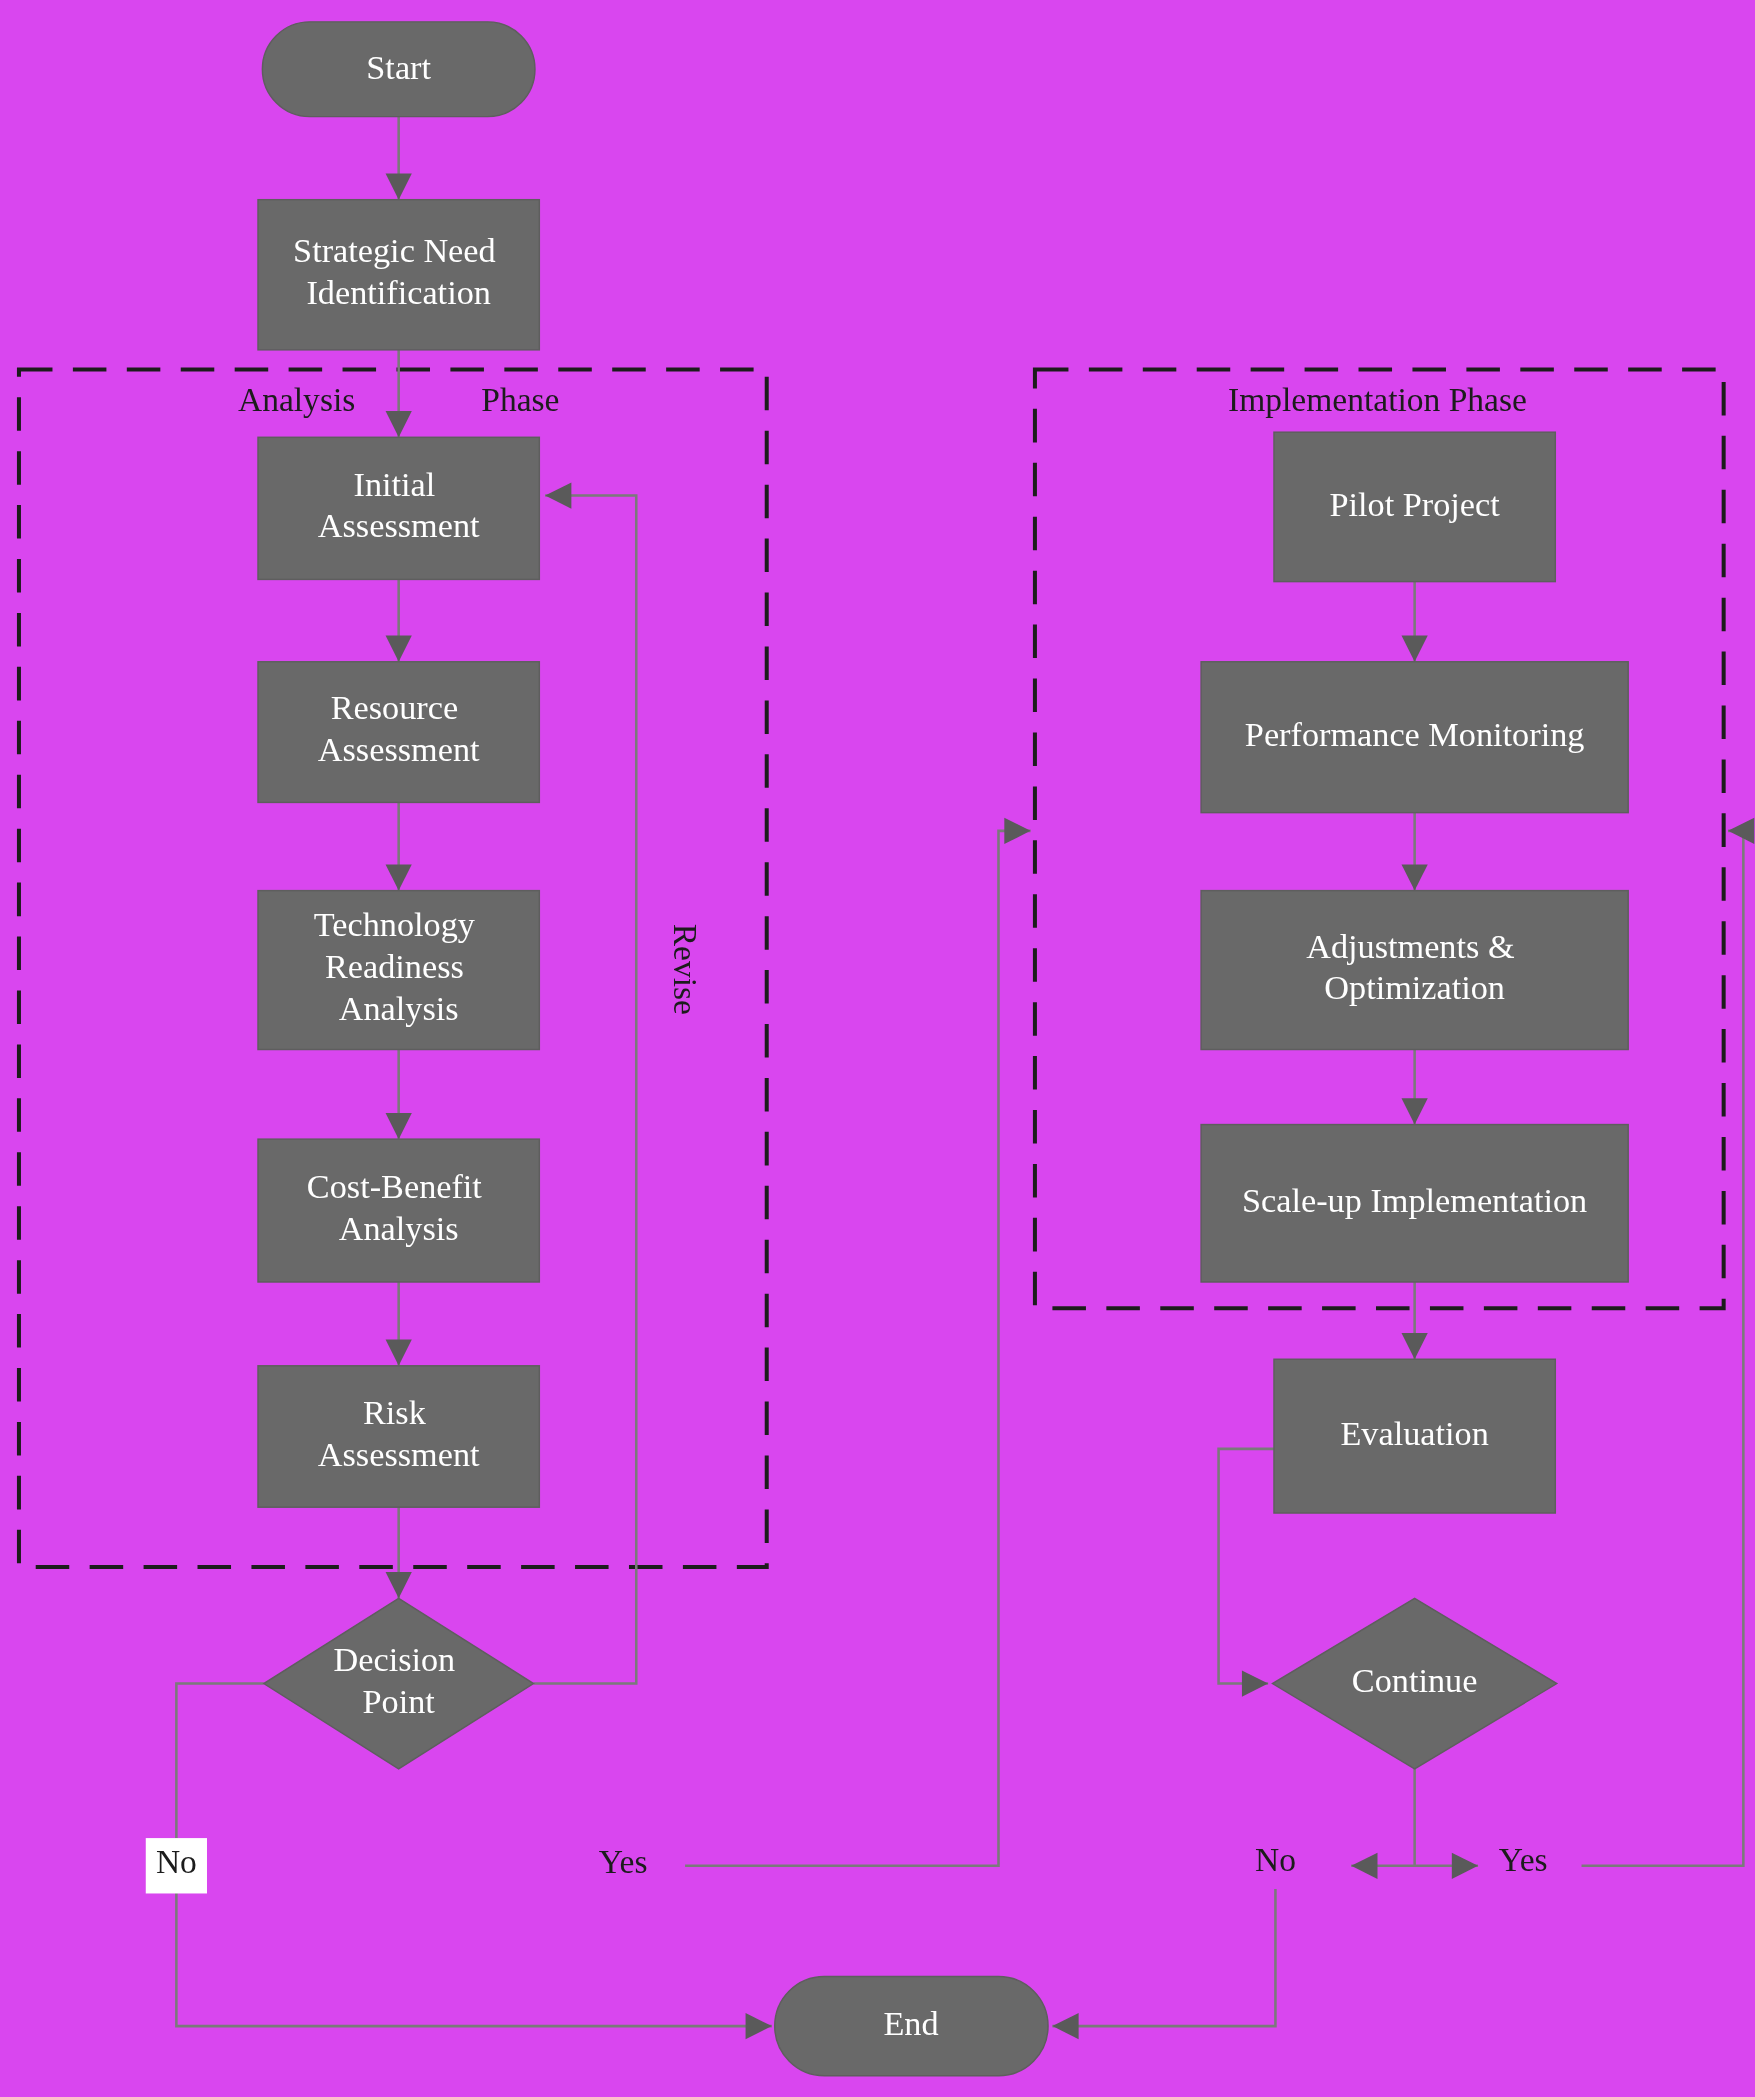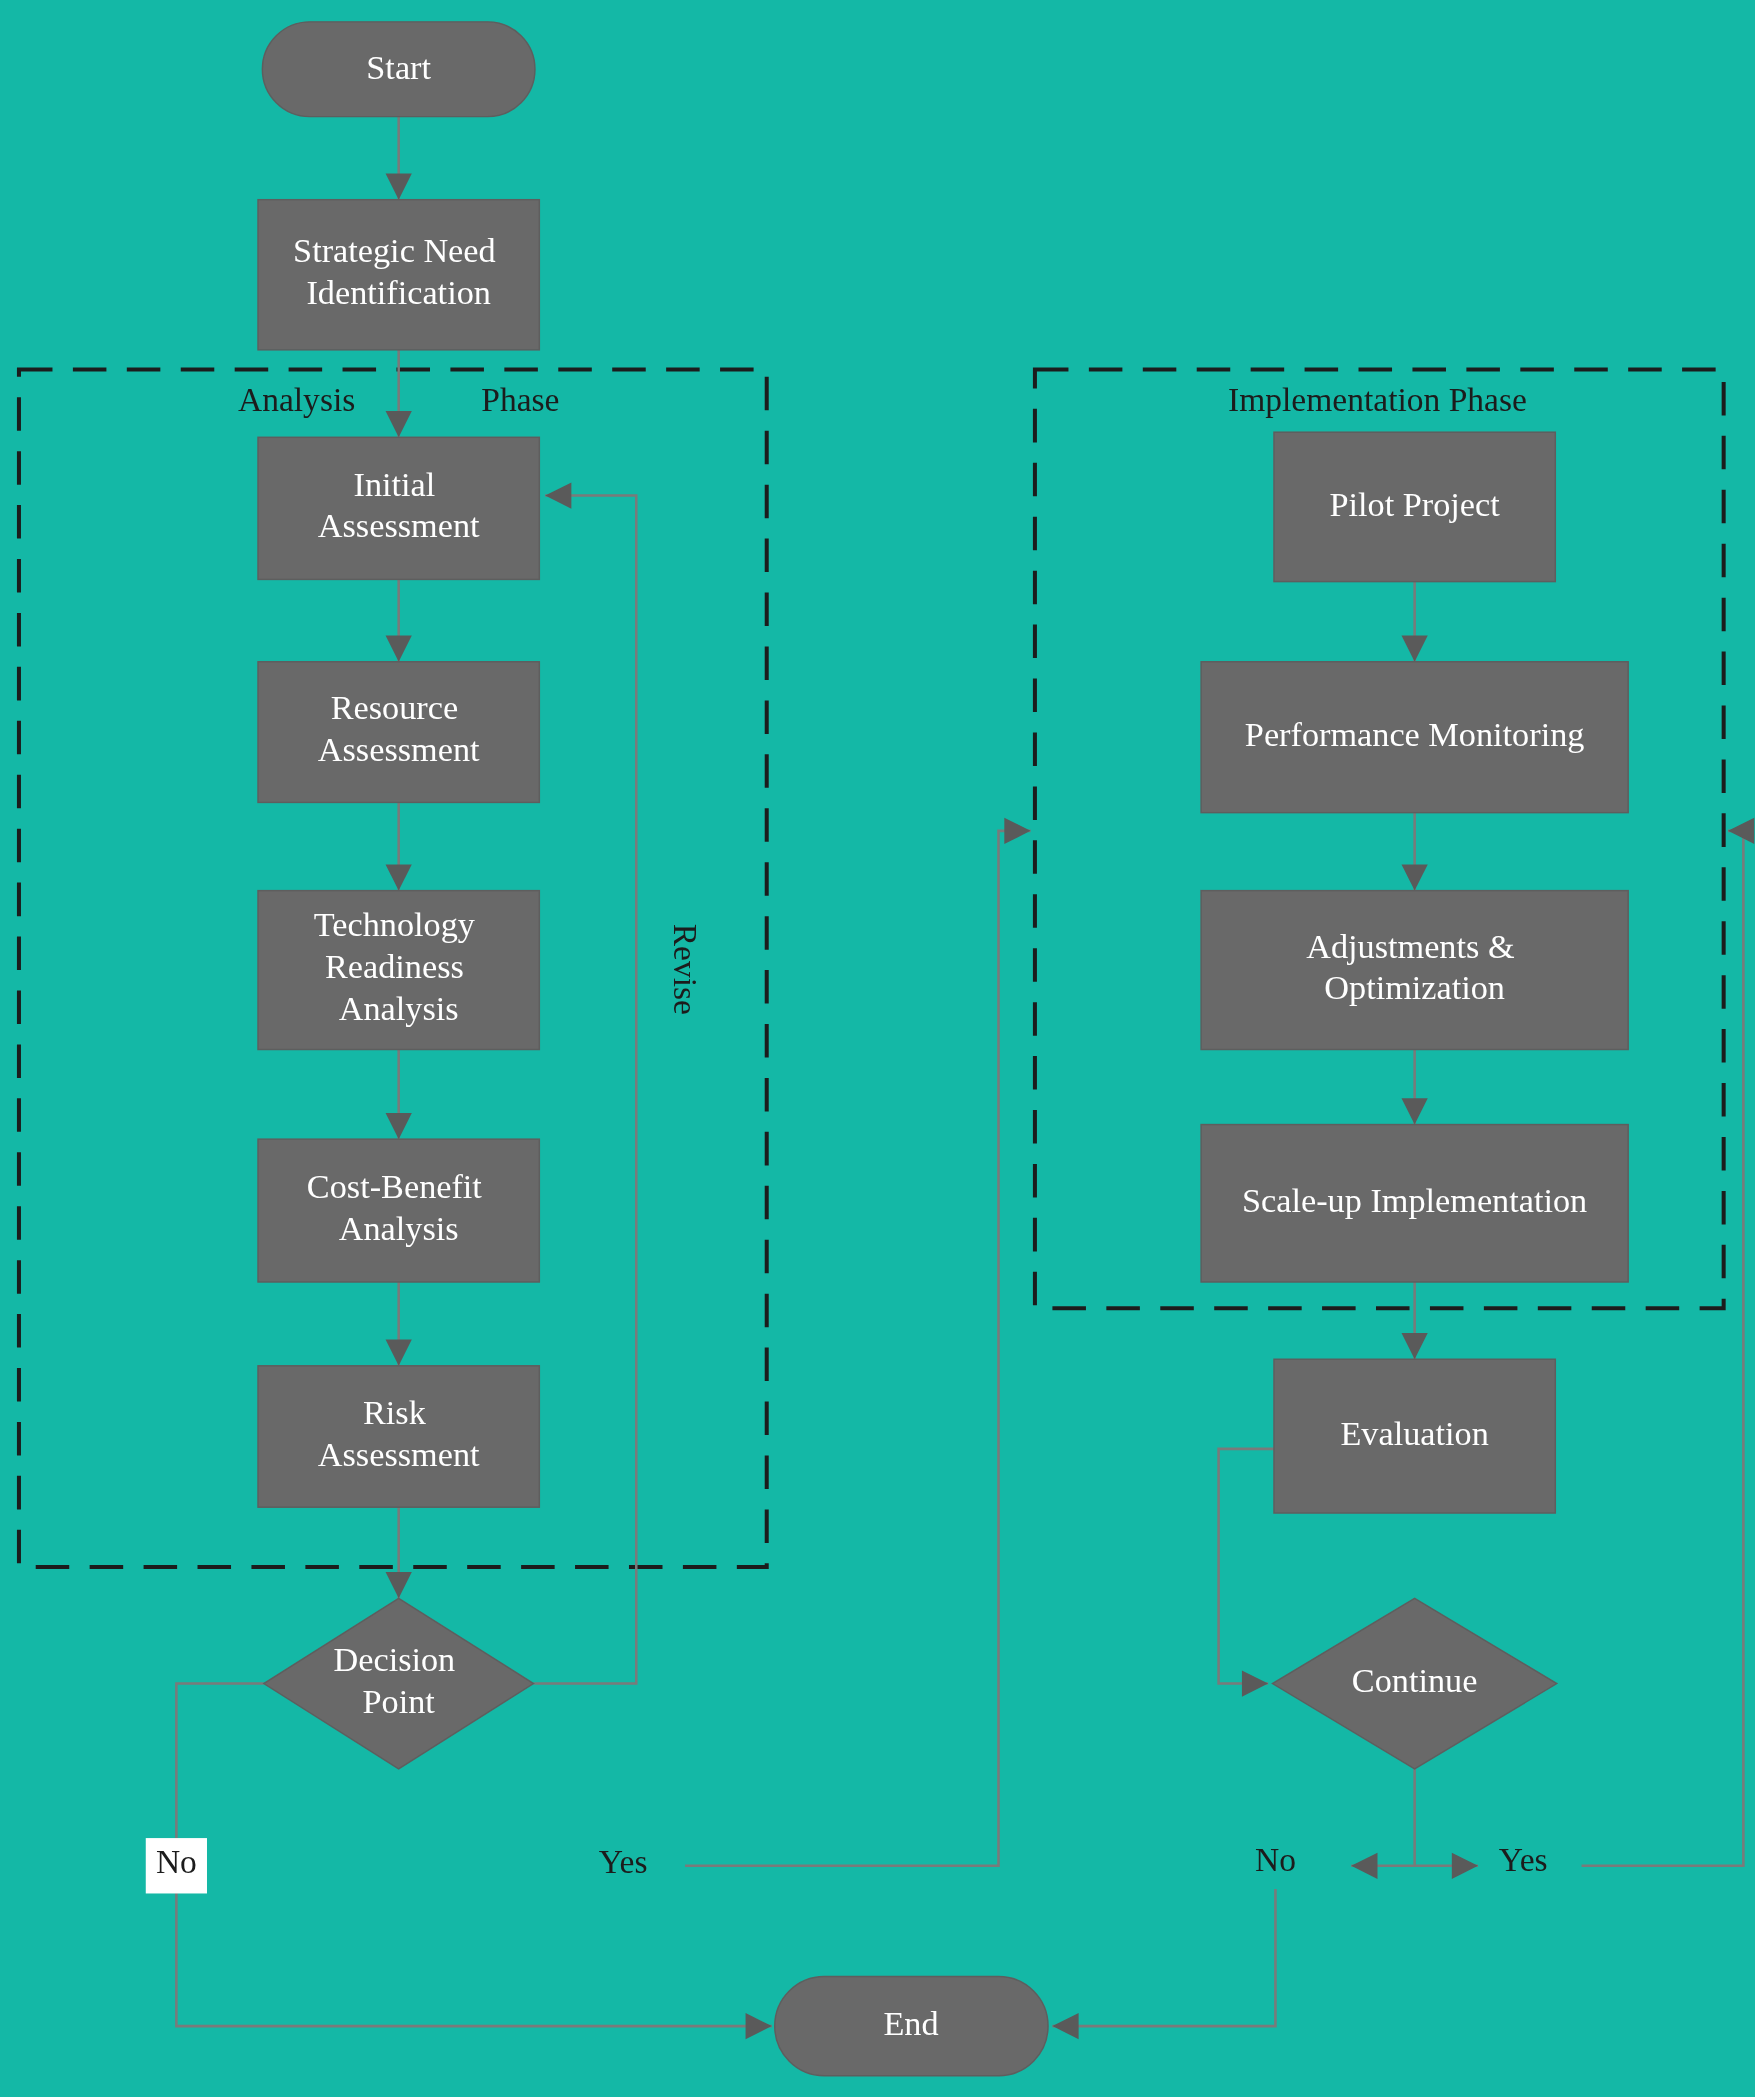--- a/index.html
+++ b/index.html
@@ -4,21 +4,21 @@
 <style>
   html, body {
     margin: 0;
     padding: 0;
     background: #ffffff;
   }
   .page {
     width: 100%;
     max-width: 1756px;
     margin: 0 auto;
-    background: #14b8a6;
+    background: #d946ef;
   }
   svg {
     display: block;
     width: 100%;
     height: auto;
     font-family: "Liberation Serif", "DejaVu Serif", serif;
   }
   .node {
     fill: #696969;
     stroke: #5e5e5e;

